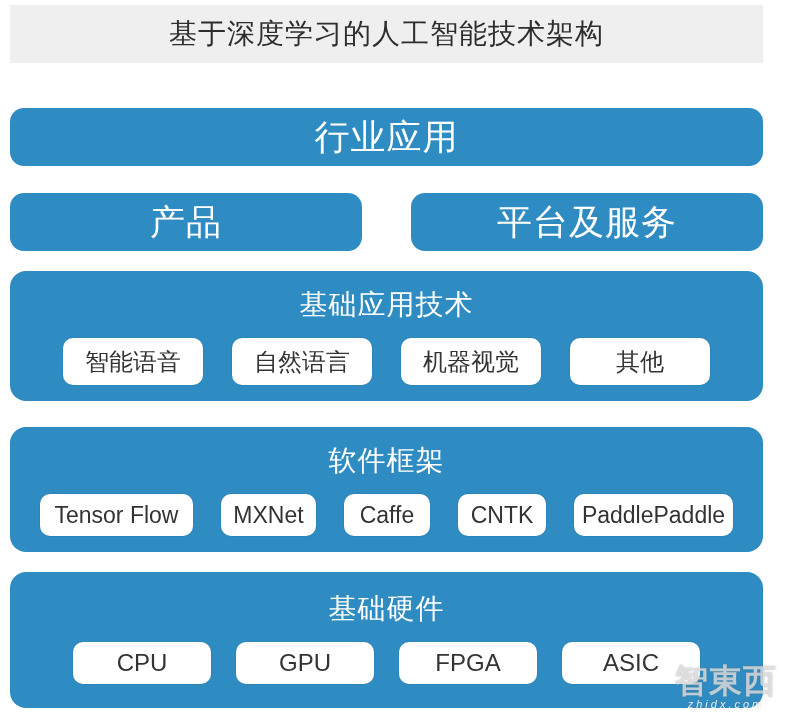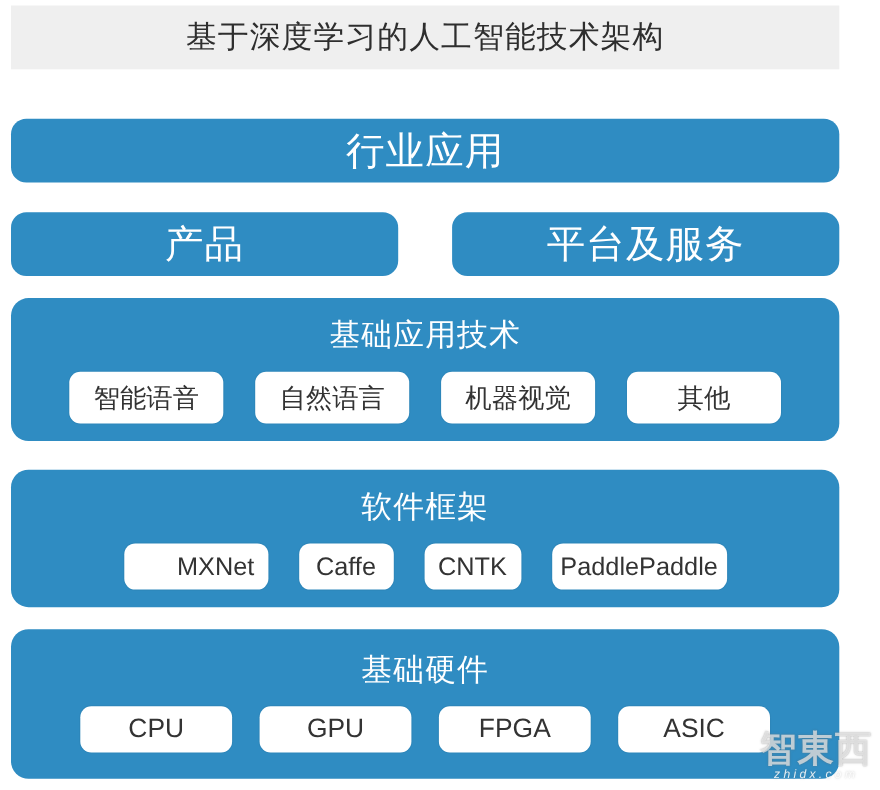--- a/index.html
+++ b/index.html
@@ -80,29 +80,29 @@
     justify-content: center;
     font-size: 24px;
     color: #333333;
     box-shadow: 0 0 0 1px rgba(0,0,0,0.04);
   }
   .row-apps { gap: 29px; }
   .row-apps .chip { width: 140px; height: 47px; }
   .row-frameworks { gap: 28px; }
   .row-frameworks .chip { height: 42px; font-size: 23px; }
   .chip-tensorflow { width: 153px; }
-  .chip-mxnet { width: 95px; padding-left: 36px; }
+  .chip-mxnet { width: 95px; }
   .chip-caffe { width: 86px; }
   .chip-cntk { width: 88px; }
   .chip-paddlepaddle { width: 159px; }
   .row-hardware { gap: 25px; }
   .row-hardware .chip { width: 138px; height: 42px; }
   .watermark {
     position: absolute;
-    right: 7px;
+    right: 23px;
     bottom: 8px;
     text-align: center;
     pointer-events: none;
     line-height: 1;
   }
   .watermark-name {
     font-size: 33px;
     font-weight: bold;
     letter-spacing: 1px;
     color: rgba(255,255,255,0.62);
@@ -145,20 +145,21 @@
       <div class="chip">智能语音</div>
       <div class="chip">自然语言</div>
       <div class="chip">机器视觉</div>
       <div class="chip">其他</div>
     </div>
   </div>
 
   <div class="section section-frameworks">
     <div class="section-title">软件框架</div>
     <div class="chip-row row-frameworks">
+      <div class="chip chip-tensorflow">Tensor Flow</div>
       <div class="chip chip-mxnet">MXNet</div>
       <div class="chip chip-caffe">Caffe</div>
       <div class="chip chip-cntk">CNTK</div>
       <div class="chip chip-paddlepaddle">PaddlePaddle</div>
     </div>
   </div>
 
   <div class="section section-hardware">
     <div class="section-title">基础硬件</div>
     <div class="chip-row row-hardware">

